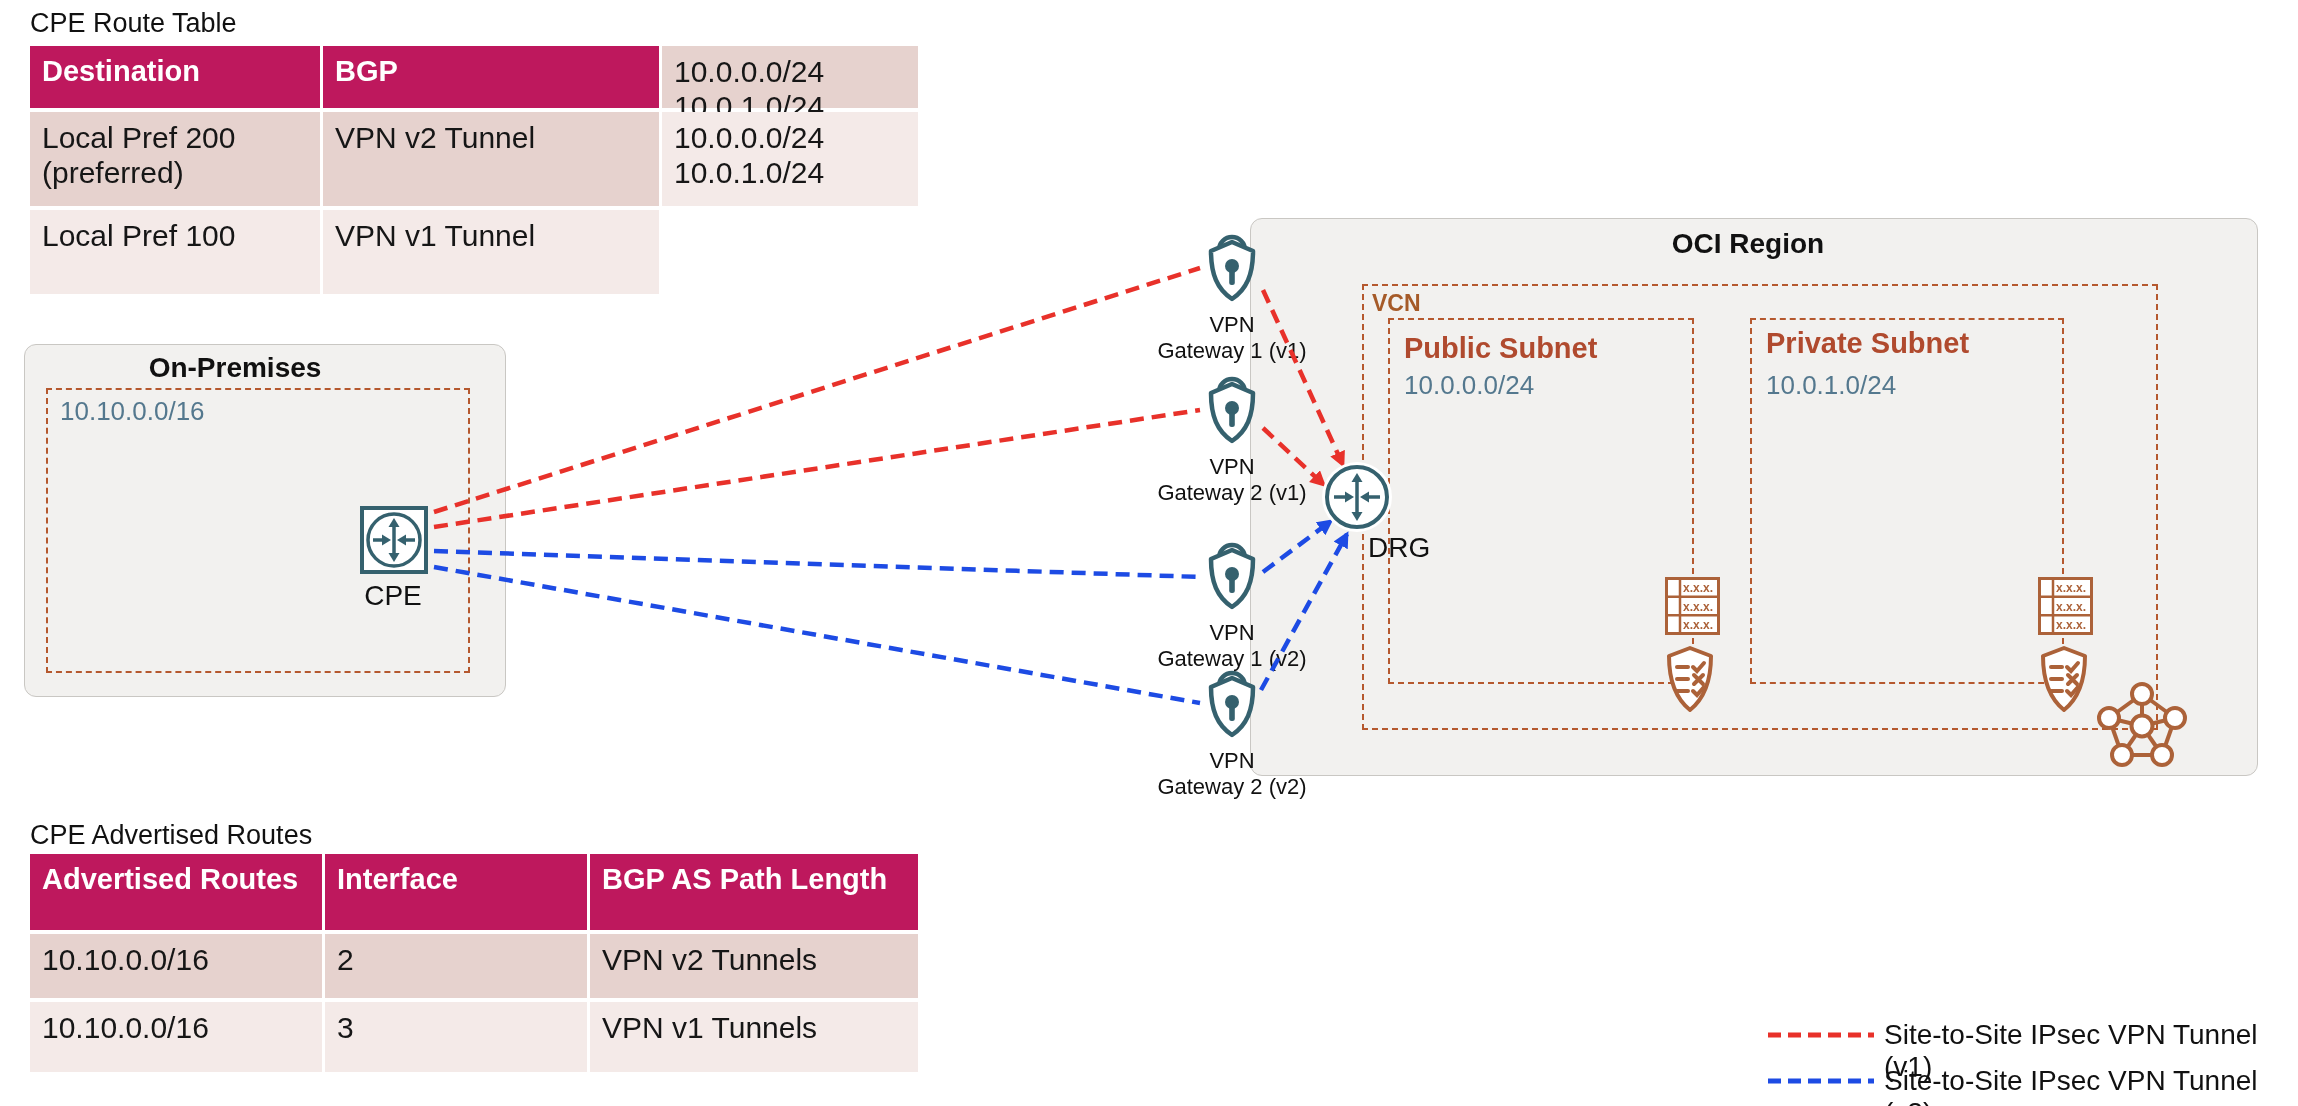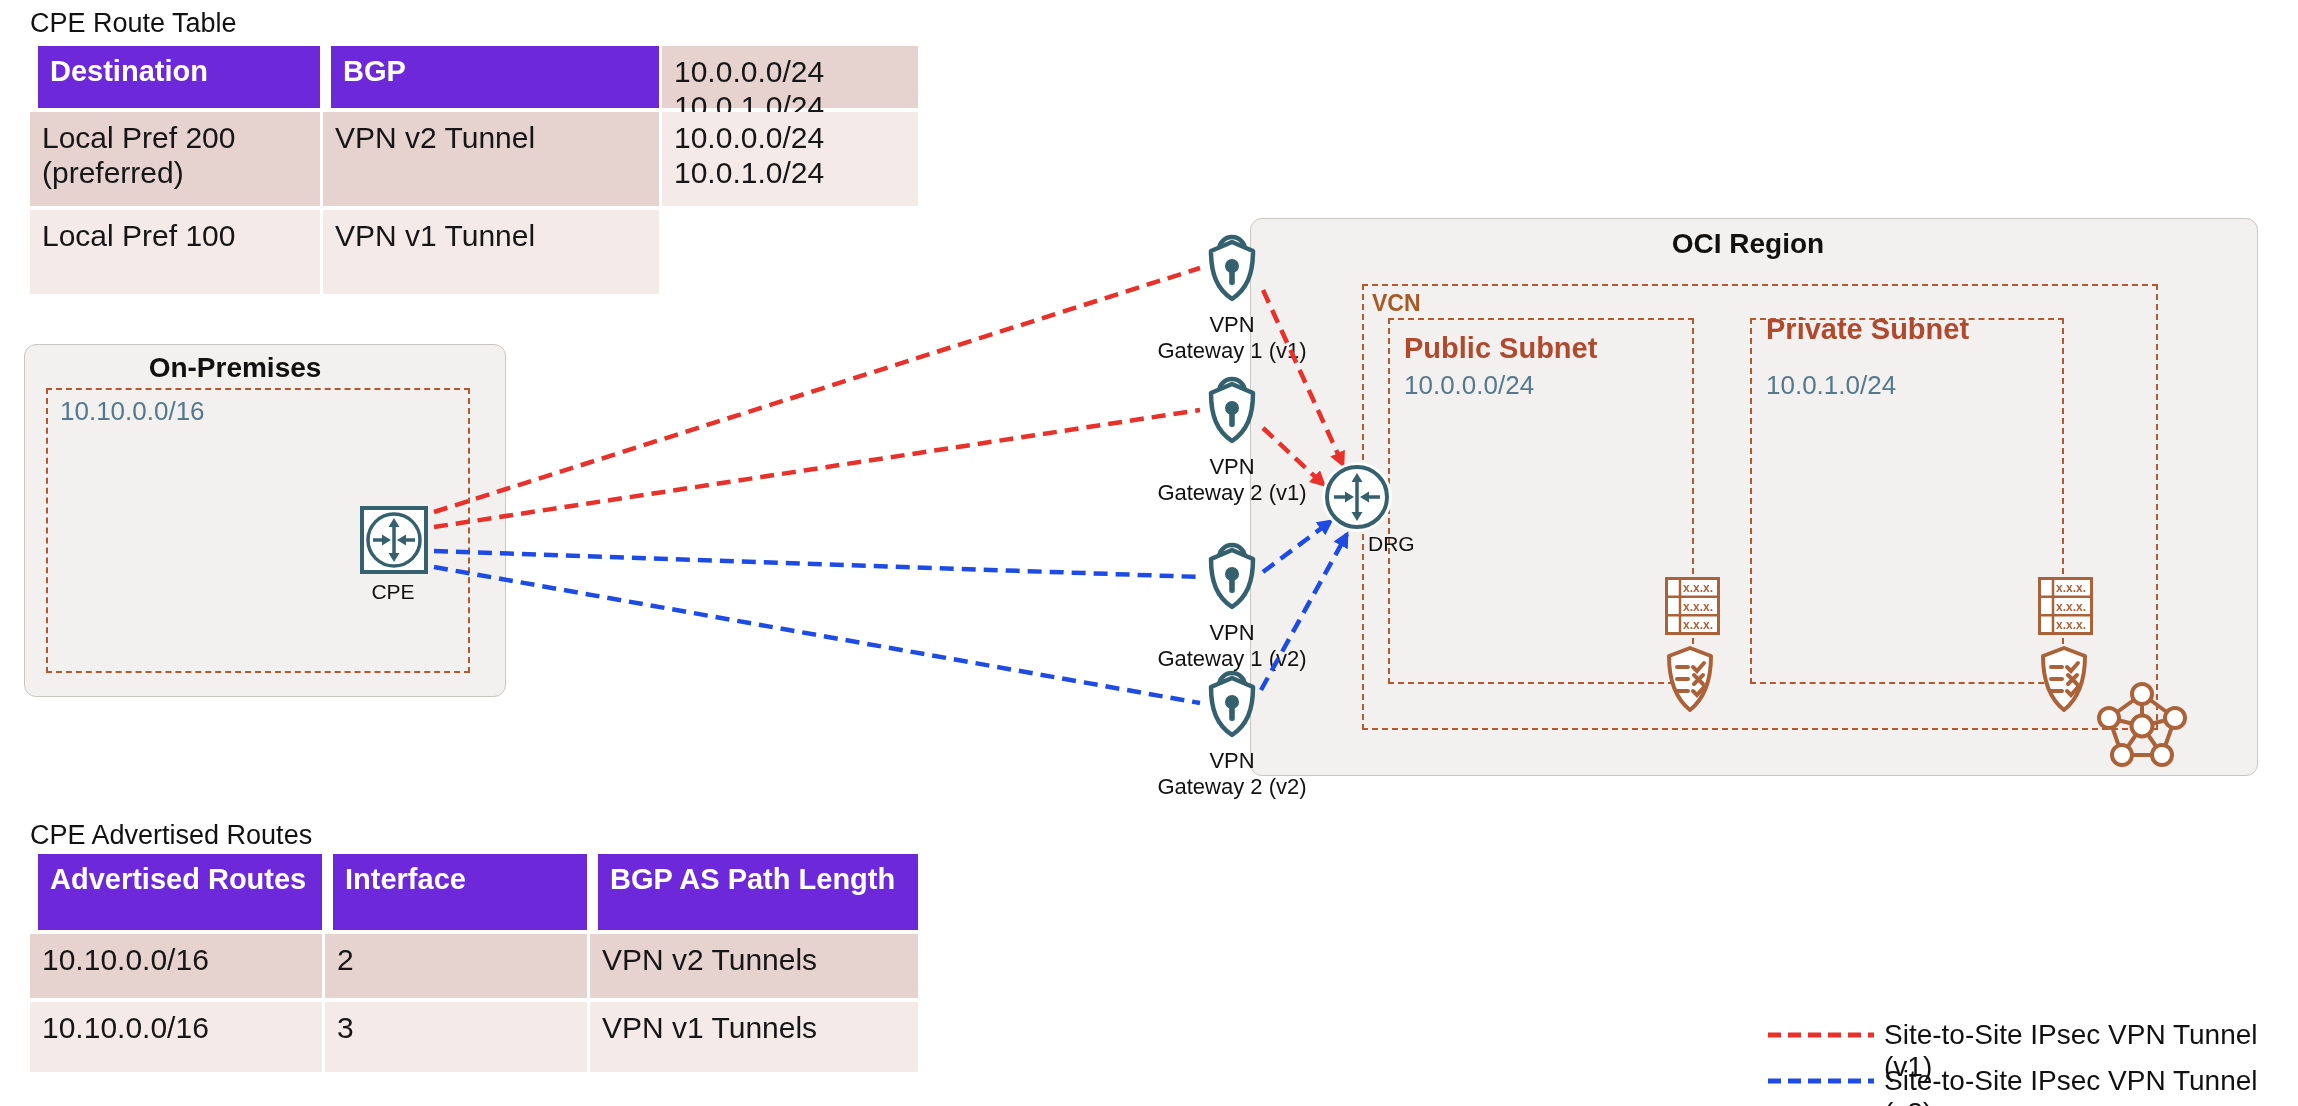--- a/index.html
+++ b/index.html
@@ -4,33 +4,33 @@
 <style>
   html,body{margin:0;padding:0;background:#ffffff;}
   .canvas{
     position:relative;width:2298px;height:1106px;background:#ffffff;
     font-family:"Liberation Sans",sans-serif;color:#1a1a1a;overflow:hidden;
   }
   .abs{position:absolute;}
   
   .tbl-title{font-size:27px;color:#111;}
   .rt-table{display:grid;column-gap:3px;row-gap:4px;}
-  .rt-table .hcell{background:#6d28d9;color:#ffffff;font-weight:bold;font-size:29px;
-    padding:8px 12px;line-height:1.18;white-space:pre-line;margin-left:8px;}
+  .rt-table .hcell{background:#be185d;color:#ffffff;font-weight:bold;font-size:29px;
+    padding:8px 12px;line-height:1.18;white-space:pre-line;}
   .rt-table .cell{font-size:30px;padding:8px 12px;line-height:1.18;white-space:pre-line;color:#161616;}
   .rt-table .r1{background:#E6D2CE;}
   .rt-table .r2{background:#F4EAE8;}
   
   .region-box{background:#F2F1EF;border:1.5px solid #C9C7C3;border-radius:12px;box-sizing:border-box;}
   .region-title{font-weight:bold;font-size:28px;color:#111;text-align:center;width:100%;}
   .dashed-box{border:2px dashed #B5582E;box-sizing:border-box;}
   .cidr{font-size:26px;color:#54788E;}
   .vcn-label{font-weight:bold;font-size:23px;color:#A55A28;}
   .subnet-title{font-weight:bold;font-size:29px;color:#B04A2E;}
-  .node-label{font-size:21px;color:#111;}
+  .node-label{font-size:28px;color:#111;}
   .gw-label{font-size:22px;color:#111;text-align:center;line-height:26px;white-space:pre-line;}
   .legend-label{font-size:28px;color:#111;}
   svg{display:block;}
   .overlay{position:absolute;left:0;top:0;pointer-events:none;}
 </style>
 </head>
 <body>
 
 <div class="canvas">
 
@@ -72,21 +72,21 @@
   <div class="abs region-title" style="left:1250px;top:228px;width:996px;">OCI Region</div>
 
   <div class="abs dashed-box" style="left:1362px;top:284px;width:796px;height:446px;border-width:2.5px;"></div>
   <div class="abs vcn-label" style="left:1372px;top:290px;">VCN</div>
 
   <div class="abs dashed-box" style="left:1388px;top:318px;width:306px;height:366px;"></div>
   <div class="abs subnet-title" style="left:1404px;top:332px;">Public Subnet</div>
   <div class="abs cidr" style="left:1404px;top:370px;">10.0.0.0/24</div>
 
   <div class="abs dashed-box" style="left:1750px;top:318px;width:314px;height:366px;"></div>
-  <div class="abs subnet-title" style="left:1766px;top:313px;">Private Subnet</div>
+  <div class="abs subnet-title" style="left:1766px;top:327px;">Private Subnet</div>
   <div class="abs cidr" style="left:1766px;top:370px;">10.0.1.0/24</div>
 
   <div class="abs node-label" style="left:1368px;top:532px;">DRG</div>
 
   <div class="abs gw-label" style="left:1122px;top:312px;width:220px;">VPN
 Gateway 1 (v1)</div>
   <div class="abs gw-label" style="left:1122px;top:454px;width:220px;">VPN
 Gateway 2 (v1)</div>
   <div class="abs gw-label" style="left:1122px;top:620px;width:220px;">VPN
 Gateway 1 (v2)</div>

